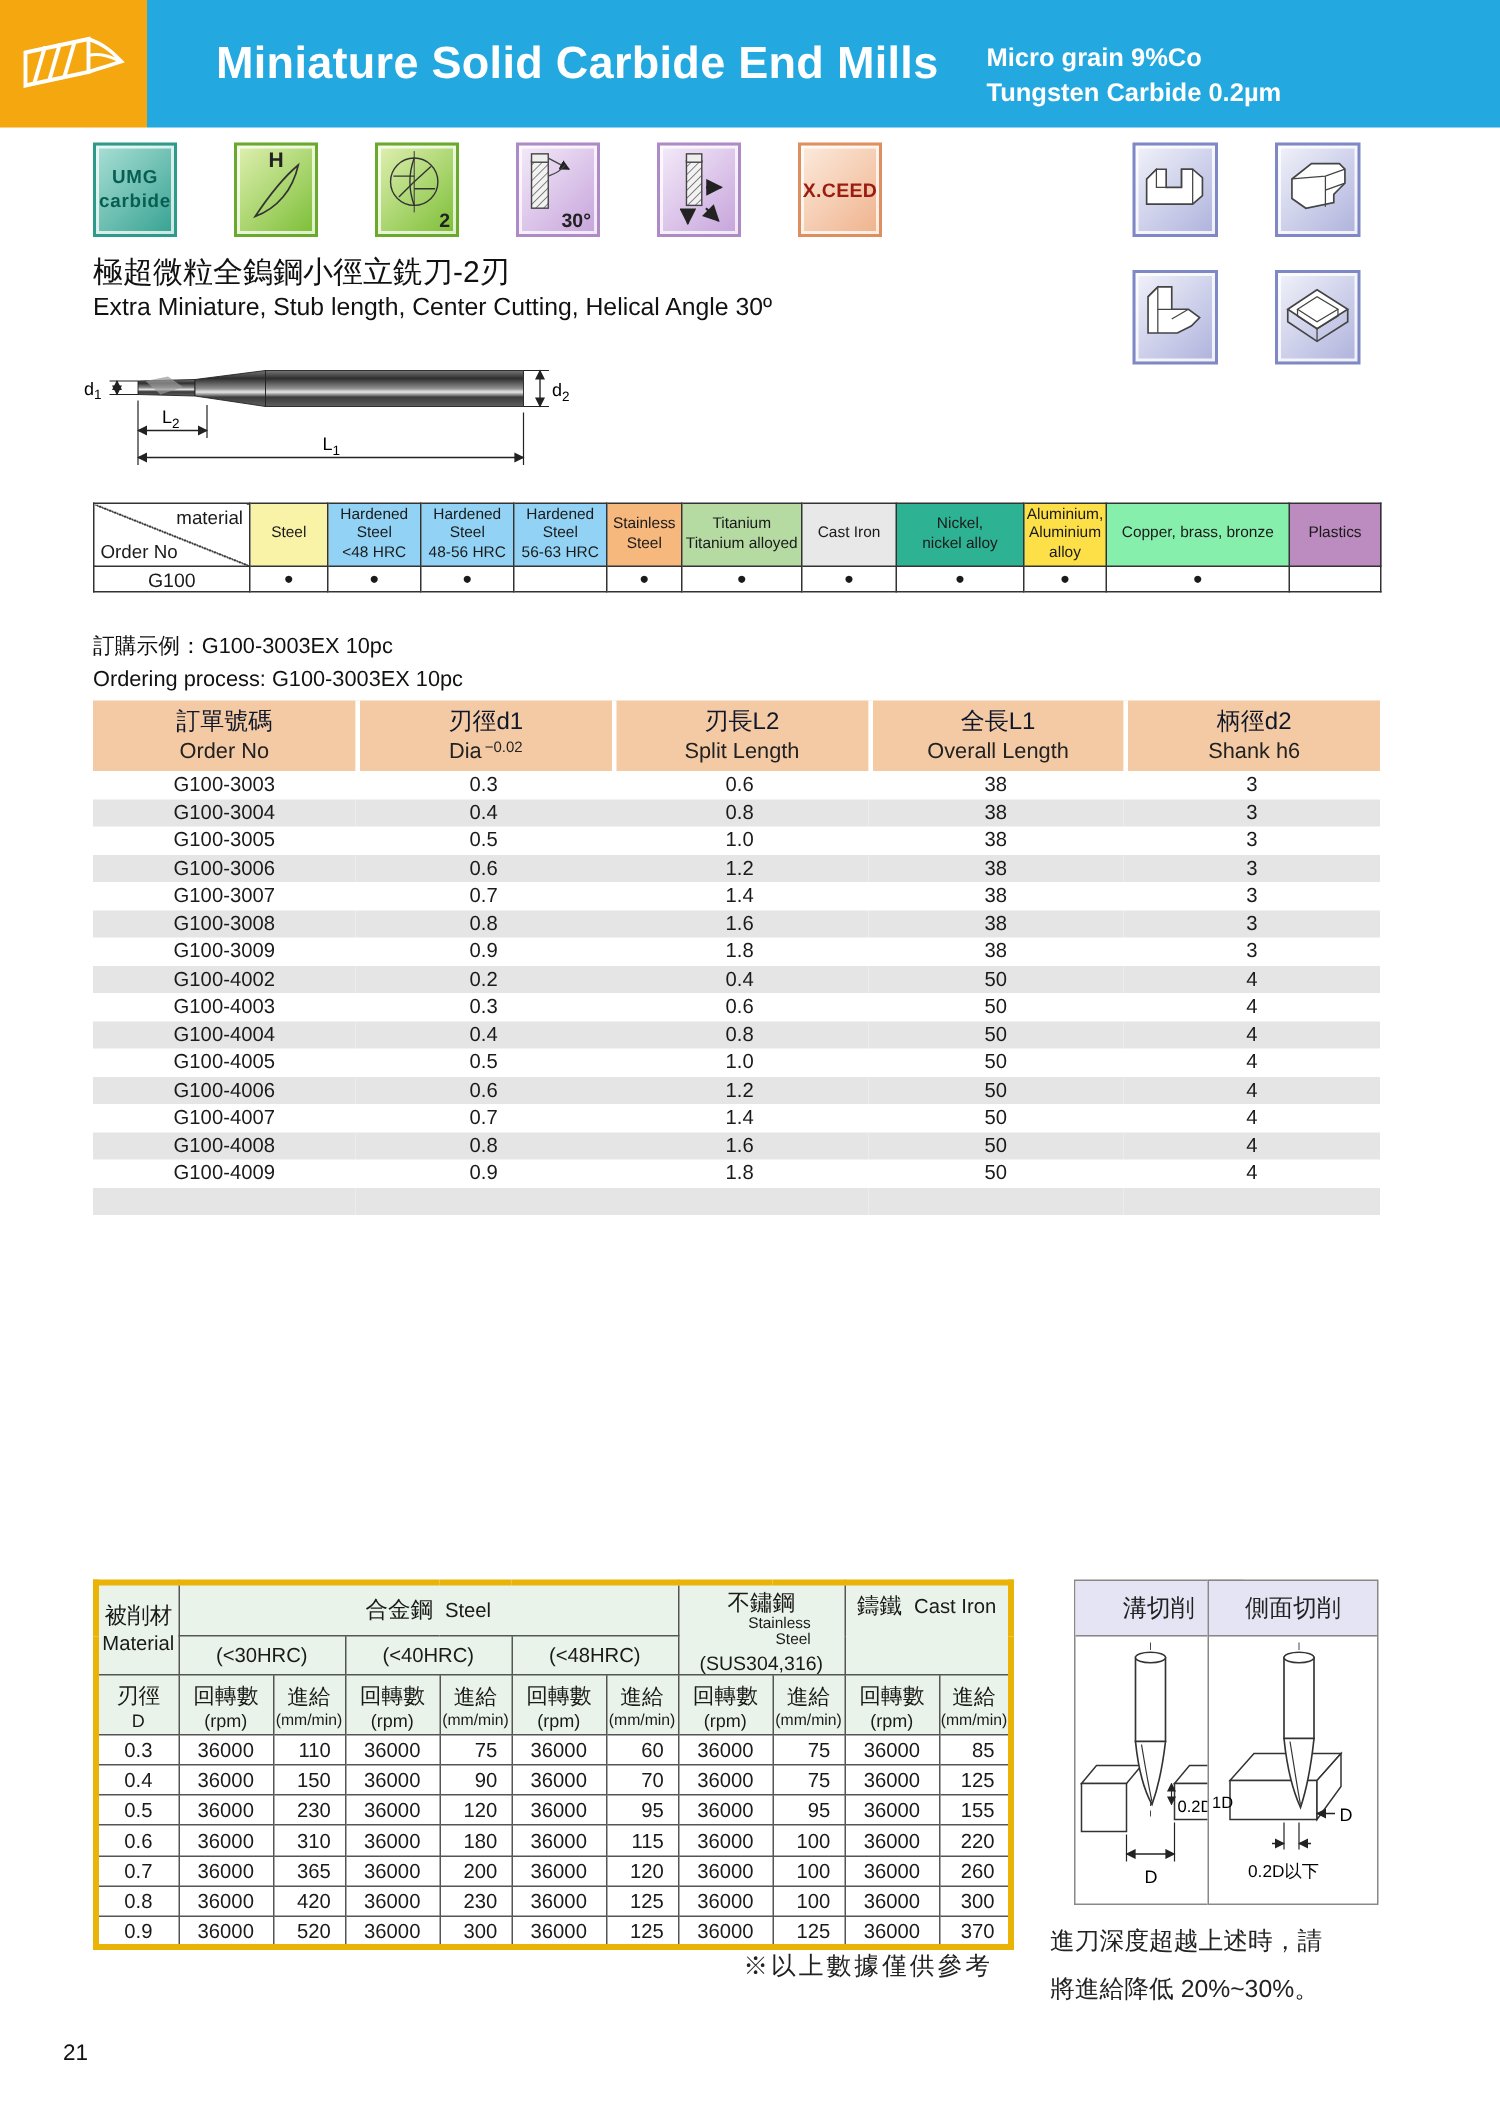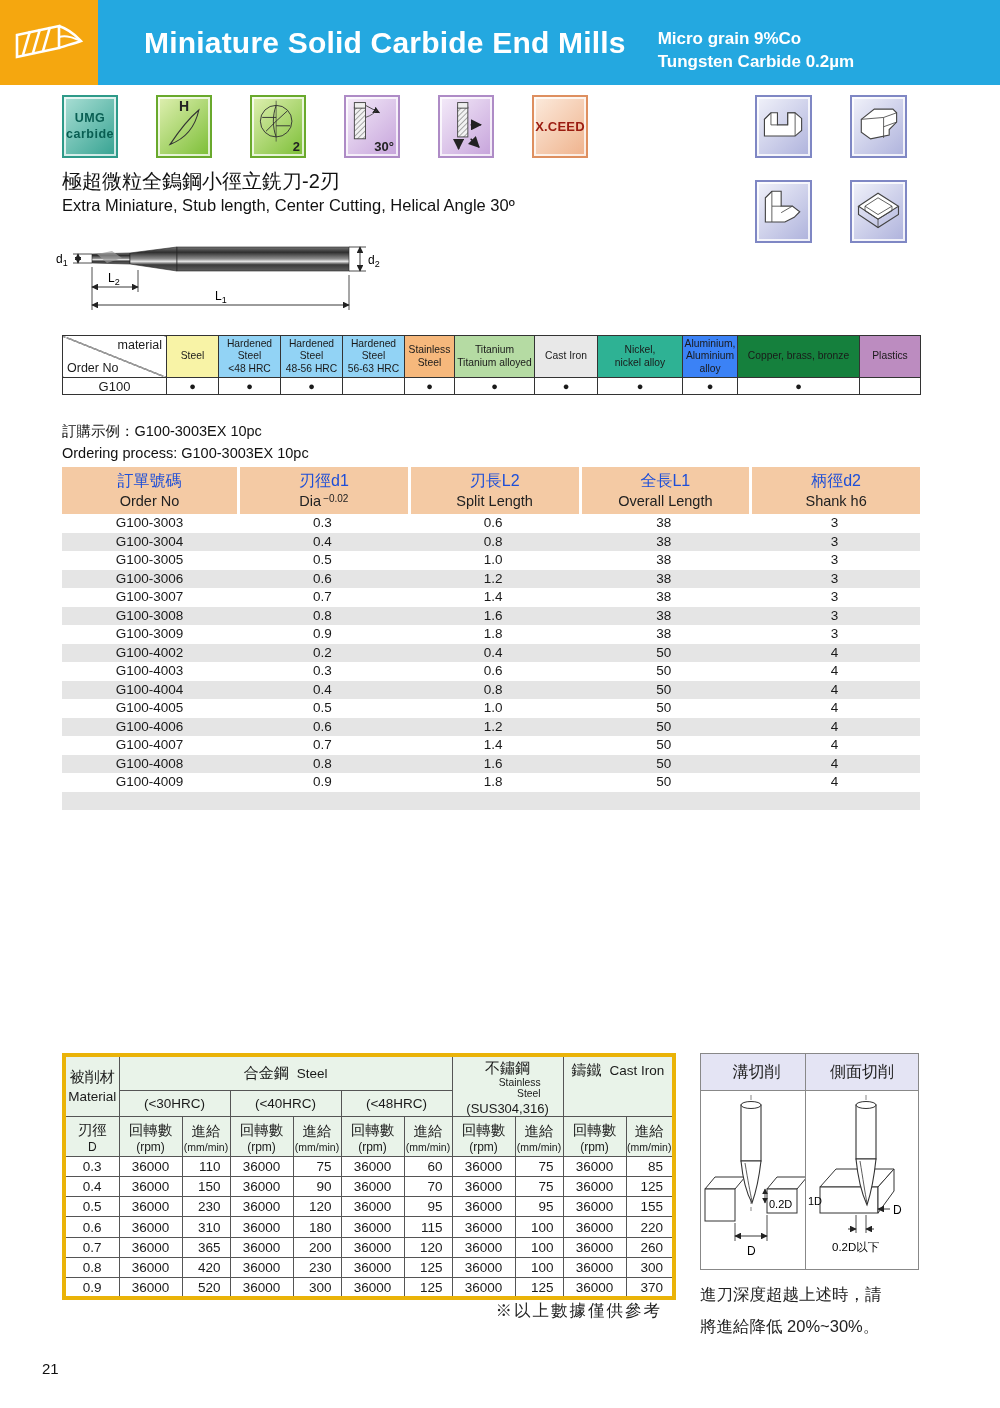--- a/index.html
+++ b/index.html
@@ -46,21 +46,21 @@
   .mc-bot { position:absolute; bottom:2px; left:4px; font-size:12.5px; }
   .mat-col { font-size:10.3px; line-height:1.18; padding:1px 0; }
   .mat-order { height:17px; font-size:13px; }
   .mat-dot { font-size:11px; }
   
   .ordering { position:absolute; top:421px; left:62px; font-size:14.5px; line-height:1.5; color:#111; }
   
   .spec-table { position:absolute; top:467px; left:62px; width:858px; border-collapse:separate; border-spacing:0; table-layout:fixed; }
   .spec-table thead td { background:#f4caa4; text-align:center; padding:4px 0 5px; }
   .spec-table thead td + td { border-left:3px solid #fff; }
-  .spec-table thead .zh { font-size:16px; color:#1d4ed8; }
+  .spec-table thead .zh { font-size:16px; color:#0f172a; }
   .spec-table thead .en { font-size:14.5px; color:#222; margin-top:1px; }
   .spec-table thead .tol { font-size:10px; vertical-align:4px; margin-left:2px; }
   .spec-table tbody td { height:18.5px; font-size:13.5px; text-align:center; padding:0; line-height:18.5px; }
   .spec-table tbody tr { border:none; }
   .spec-table tbody tr.alt { background:#e5e5e5; }
   
   .cut-table { position:absolute; top:1053px; left:62px; width:610px; border-collapse:collapse; table-layout:fixed; border:4px solid #eab308; }
   .cut-table td { border:1px solid #555; text-align:center; background:#fff; }
   .cut-table tr.ch td { background:#e9f3e9; }
   .zh15 { font-size:15px; }
@@ -248,22 +248,22 @@
       <span class="mc-bot">Order No</span>
     </td>
   <td class="mat-col" style="background: rgb(248, 243, 166); width: 52px;">Steel</td>
         <td class="mat-col" style="background: rgb(146, 211, 245); width: 62px;">Hardened<br>Steel<br>&lt;48 HRC</td>
         <td class="mat-col" style="background: rgb(146, 211, 245); width: 62px;">Hardened<br>Steel<br>48-56 HRC</td>
         <td class="mat-col" style="background: rgb(146, 211, 245); width: 62px;">Hardened<br>Steel<br>56-63 HRC</td>
         <td class="mat-col" style="background: rgb(246, 184, 124); width: 50px;">Stainless<br>Steel</td>
         <td class="mat-col" style="background: rgb(181, 219, 163); width: 80px;">Titanium<br>Titanium alloyed</td>
         <td class="mat-col" style="background: rgb(232, 232, 232); width: 63px;">Cast Iron</td>
         <td class="mat-col" style="background: rgb(46, 178, 148); width: 85px;">Nickel,<br>nickel alloy</td>
-        <td class="mat-col" style="background: #3b82f6; width: 55px;">Aluminium,<br>Aluminium<br>alloy</td>
-        <td class="mat-col" style="background: #15803d; width: 122px;">Copper, brass, bronze</td>
+        <td class="mat-col" style="background: #fde047; width: 55px;">Aluminium,<br>Aluminium<br>alloy</td>
+        <td class="mat-col" style="background: #86efac; width: 122px;">Copper, brass, bronze</td>
         <td class="mat-col" style="background: rgb(188, 140, 192); width: 61px;">Plastics</td>
       </tr>
   <tr id="mat-dot-row">
     <td class="mat-order">G100</td>
   <td class="mat-dot">●</td>
         <td class="mat-dot">●</td>
         <td class="mat-dot">●</td>
         <td class="mat-dot"></td>
         <td class="mat-dot">●</td>
         <td class="mat-dot">●</td>
@@ -593,21 +593,21 @@
         <td>36000</td>
         <td class="feedv">125</td>
         <td>36000</td>
         <td class="feedv">125</td>
         <td>36000</td>
         <td class="feedv">370</td>
       </tr>
     </tbody>
 </table>
 
-<div class="diag" style="left:700px">
+<div class="diag" style="left:716px">
   <div class="diag-title">溝切削</div>
   <svg width="111" height="178" viewBox="0 0 111 178">
     <line x1="50" y1="4" x2="50" y2="120" stroke="#333" stroke-width="0.6" stroke-dasharray="5 3"></line>
     <polygon points="4,98 14,86 44,86 34,98" fill="#fff" stroke="#333" stroke-width="1"></polygon>
     <rect x="4" y="98" width="30" height="32" fill="#fff" stroke="#333" stroke-width="1"></rect>
     <polygon points="66,98 76,86 106,86 96,98" fill="#fff" stroke="#333" stroke-width="1"></polygon>
     <rect x="66" y="98" width="30" height="24" fill="#fff" stroke="#333" stroke-width="1"></rect>
     <rect x="40" y="14" width="20" height="56" fill="#fff" stroke="#333" stroke-width="1.1"></rect>
     <ellipse cx="50" cy="14" rx="10" ry="3.5" fill="#fff" stroke="#333" stroke-width="1"></ellipse>
     <path d="M40,70 C42,90 46,103 51,112 C55,101 58,87 60,70 Z" fill="#fff" stroke="#333" stroke-width="1.1"></path>

